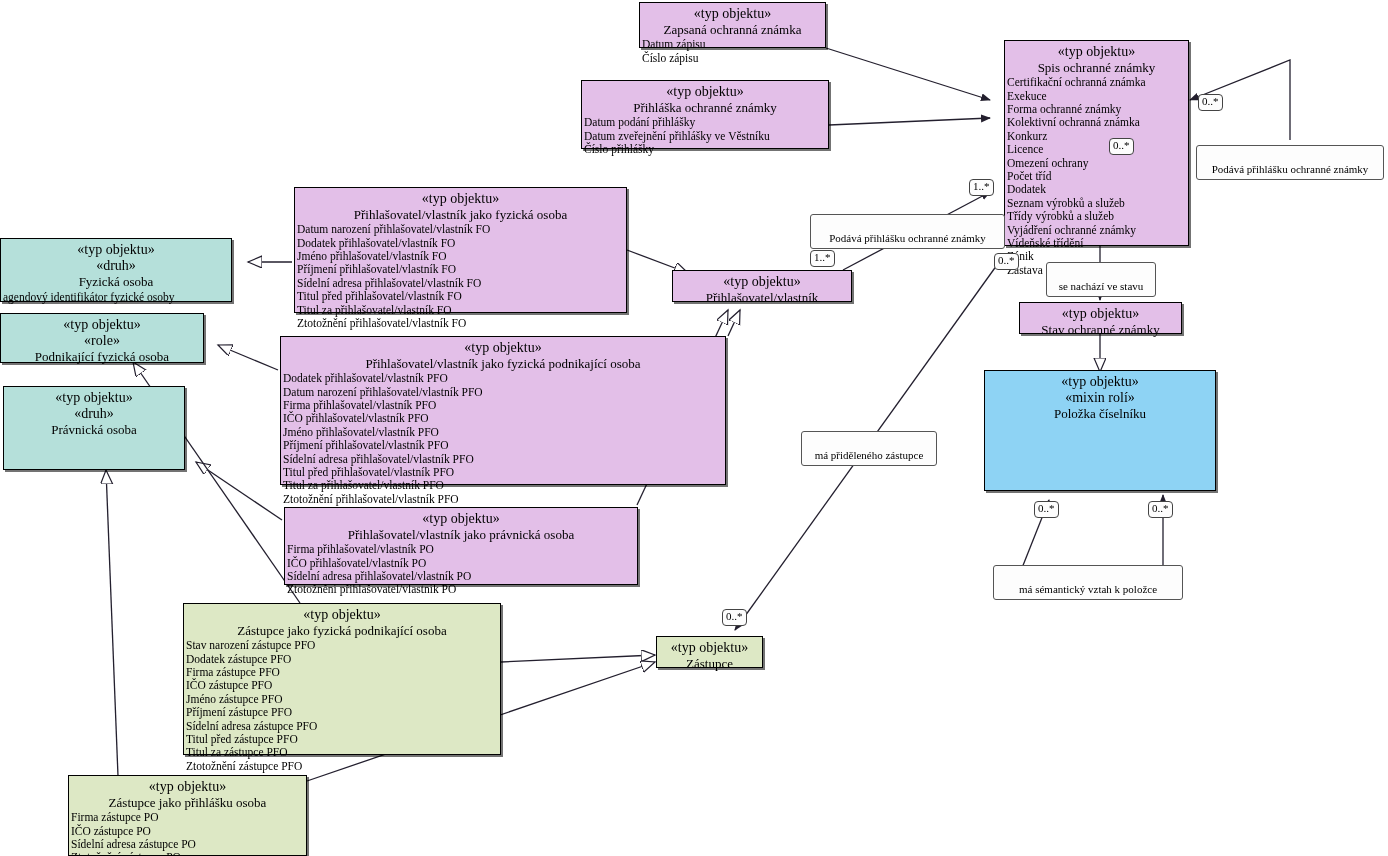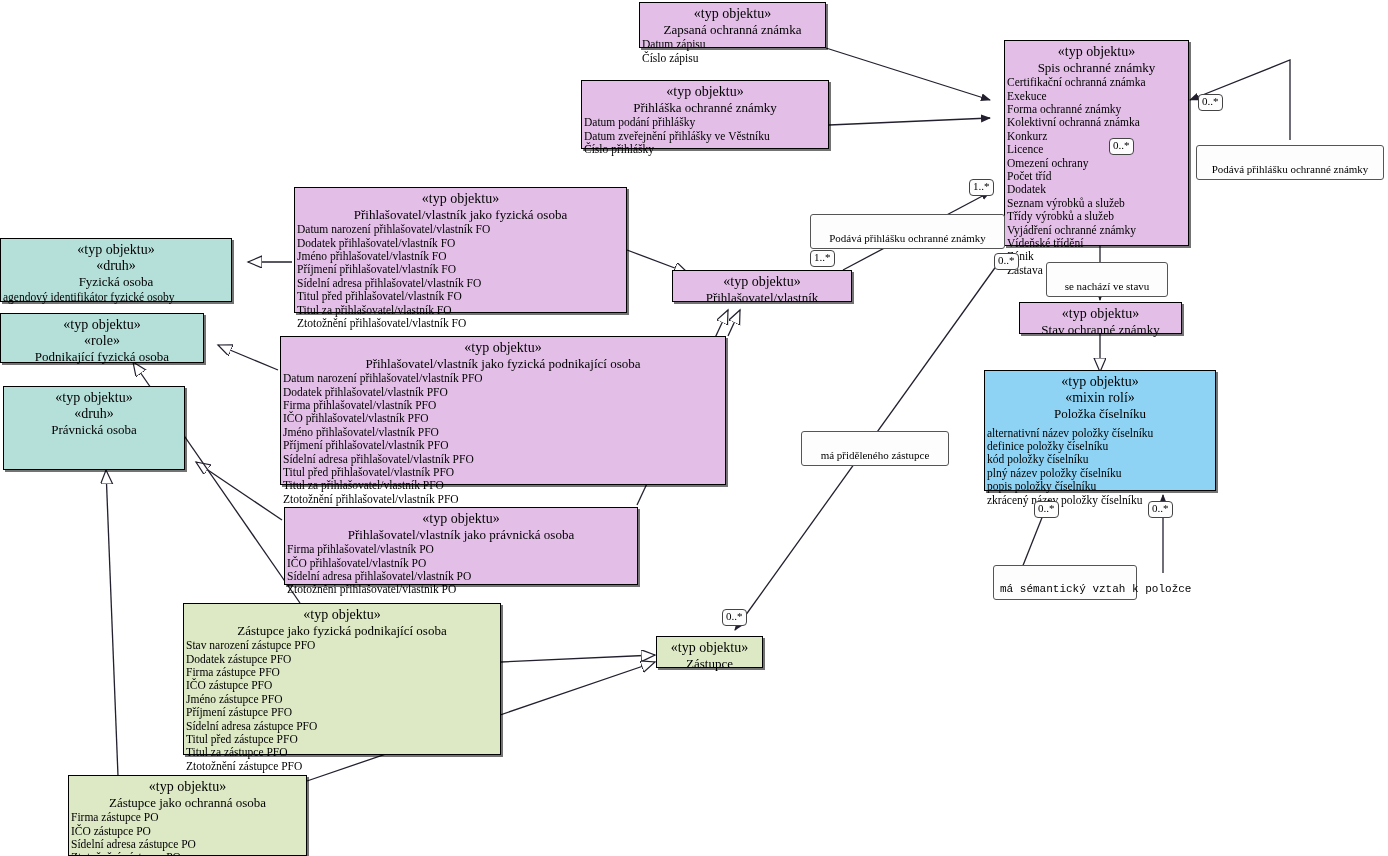--- a/index.html
+++ b/index.html
@@ -147,22 +147,22 @@
       <div>Ztotožnění přihlašovatel/vlastník FO</div>
     </div>
   </div>
 
   <div class="node purple" style="left:280px;top:336px;width:446px;height:149px;">
     <div class="hdr">
       <div class="stereo">«typ objektu»</div>
       <div class="nm">Přihlašovatel/vlastník jako fyzická podnikající osoba</div>
     </div>
     <div class="attrs">
+      <div>Dodatek přihlašovatel/vlastník PFO</div>
       <div>Datum narození přihlašovatel/vlastník PFO</div>
-      <div>Dodatek přihlašovatel/vlastník PFO</div>
       <div>Firma přihlašovatel/vlastník PFO</div>
       <div>IČO přihlašovatel/vlastník PFO</div>
       <div>Jméno přihlašovatel/vlastník PFO</div>
       <div>Příjmení přihlašovatel/vlastník PFO</div>
       <div>Sídelní adresa přihlašovatel/vlastník PFO</div>
       <div>Titul před přihlašovatel/vlastník PFO</div>
       <div>Titul za přihlašovatel/vlastník PFO</div>
       <div>Ztotožnění přihlašovatel/vlastník PFO</div>
     </div>
   </div>
@@ -229,21 +229,21 @@
       <div>Sídelní adresa zástupce PFO</div>
       <div>Titul před zástupce PFO</div>
       <div>Titul za zástupce PFO</div>
       <div>Ztotožnění zástupce PFO</div>
     </div>
   </div>
 
   <div class="node green" style="left:68px;top:775px;width:239px;height:81px;">
     <div class="hdr">
       <div class="stereo">«typ objektu»</div>
-      <div class="nm">Zástupce jako ochranná osoba</div>
+      <div class="nm">Zástupce jako přihlášku osoba</div>
     </div>
     <div class="attrs">
       <div>Firma zástupce PO</div>
       <div>IČO zástupce PO</div>
       <div>Sídelní adresa zástupce PO</div>
       <div>Ztotožnění zástupce PO</div>
     </div>
   </div>
 
   <div class="node green" style="left:656px;top:636px;width:107px;height:32px;">
@@ -259,39 +259,31 @@
       <div class="nm">Stav ochranné známky</div>
     </div>
   </div>
 
   <div class="node blue" style="left:984px;top:370px;width:232px;height:121px;">
     <div class="hdr">
       <div class="stereo">«typ objektu»</div>
       <div class="stereo">«mixin rolí»</div>
       <div class="nm">Položka číselníku</div>
     </div>
-    <div class="attrs" style="padding-top:5px;">
-      <div>alternativní název položky číselníku</div>
-      <div>definice položky číselníku</div>
-      <div>kód položky číselníku</div>
-      <div>plný název položky číselníku</div>
-      <div>popis položky číselníku</div>
-      <div>zkrácený název položky číselníku</div>
-    </div>
   </div>
 
   <div class="label" style="left:810px;top:214px;width:195px;">Podává přihlášku ochranné známky</div>
 
   <div class="label" style="left:1196px;top:145px;width:188px;">Podává přihlášku ochranné známky</div>
 
-  <div class="label" style="left:1046px;top:262px;width:122px;">se nachází ve stavu</div>
-
-  <div class="label" style="left:801px;top:431px;width:148px;">má přiděleného zástupce</div>
-
-  <div class="label" style="left:993px;top:565px;width:144px;font-family:Liberation Mono, monospace;">má sémantický vztah k položce</div>
+  <div class="label" style="left:1046px;top:262px;width:110px;">se nachází ve stavu</div>
+
+  <div class="label" style="left:801px;top:431px;width:136px;">má přiděleného zástupce</div>
+
+  <div class="label" style="left:993px;top:565px;width:190px;">má sémantický vztah k položce</div>
 
   <div class="mult" style="left:1198px;top:94px;">0..*</div>
 
   <div class="mult" style="left:1109px;top:138px;">0..*</div>
 
   <div class="mult" style="left:969px;top:179px;">1..*</div>
 
   <div class="mult" style="left:810px;top:250px;">1..*</div>
 
   <div class="mult" style="left:994px;top:253px;">0..*</div>

